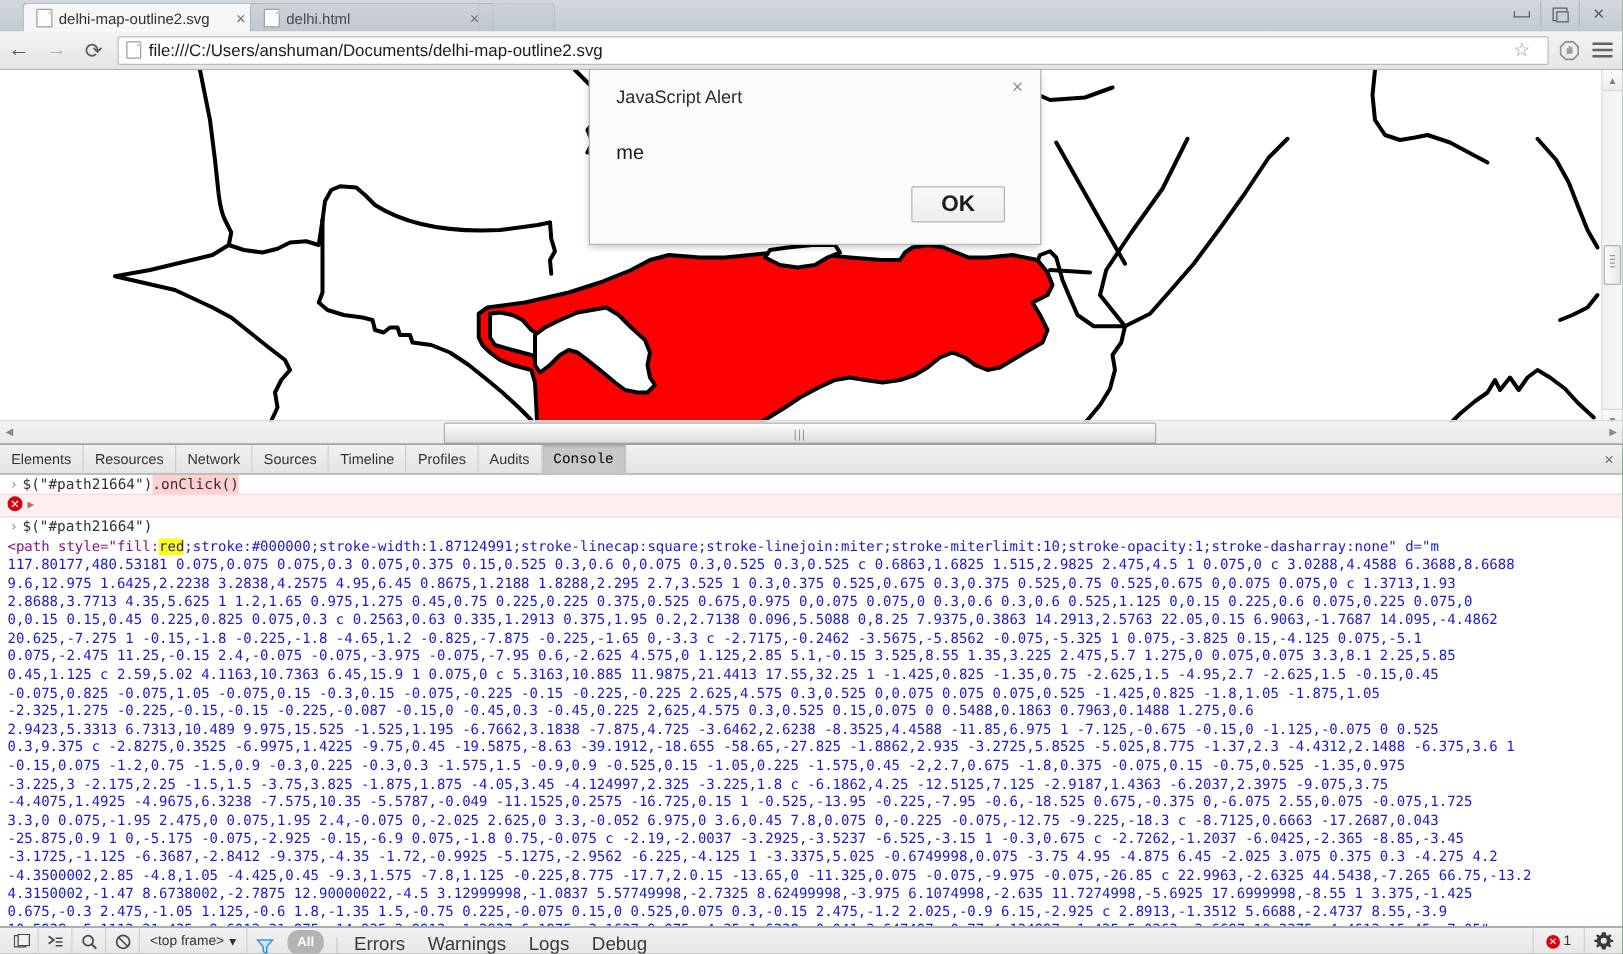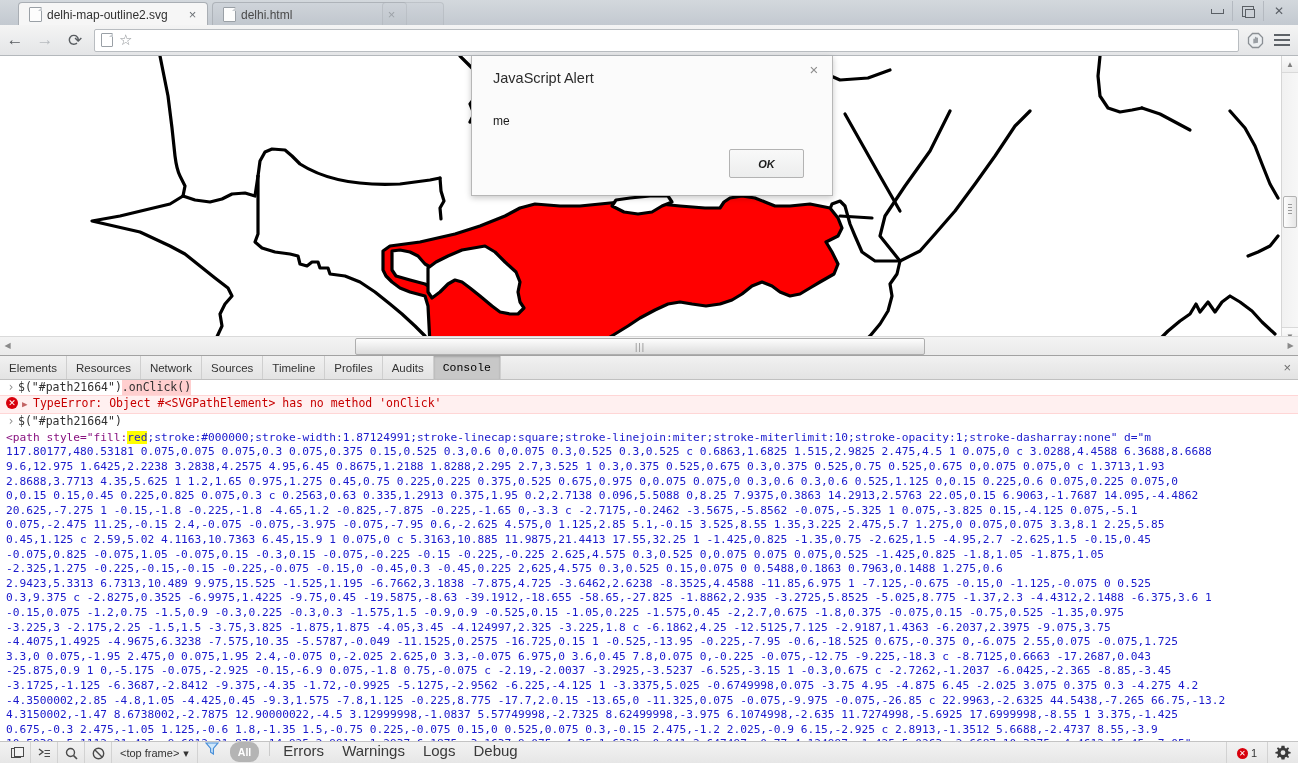--- a/index.html
+++ b/index.html
@@ -29,21 +29,20 @@
     background:#f6f6f6;
     border:1px solid #a9aeb4;border-bottom:none;
     left:18px;width:170px;
     box-shadow:0 -1px 1px rgba(255,255,255,.6) inset;
   }
   .tab.inactive{
     left:200px;width:175px;
     background:linear-gradient(#cfd4da,#c0c6cd);
     border:1px solid #aeb3b9;border-bottom:none;
     color:#4a4a4a;
-    margin-left:12px;
   }
   .tab-ghost{
     position:absolute;top:2px;left:382px;width:60px;height:23px;
     background:linear-gradient(#cdd2d8,#bfc5cc);
     border:1px solid #aeb3b9;border-bottom:none;
     border-top-left-radius:4px;border-top-right-radius:4px;
     opacity:.55;
   }
   .favicon{
     width:11px;height:13px;background:#fdfdfd;
@@ -166,28 +165,28 @@
     position:absolute;left:21px;top:14px;
     font-size:14.5px;color:#2b2b2b;
   }
   .alert-close{
     position:absolute;right:10px;top:6px;
     font-size:15px;color:#8e8e8e;
     width:16px;height:16px;text-align:center;line-height:16px;
   }
   .alert-msg{
     position:absolute;left:21px;top:58px;
-    font-size:12px;color:#1a1a1a;
+    font-size:16px;color:#1a1a1a;
   }
   .alert-ok{
     position:absolute;right:28px;top:93px;width:73px;height:27px;
     background:linear-gradient(#f9f9f9,#eceded);
     border:1px solid #b3b3b3;border-radius:2px;
-    font-size:11px;font-weight:bold;color:#1c1c1c;
-    display:flex;align-items:center;justify-content:center;font-style:italic;
+    font-size:18px;font-weight:bold;color:#1c1c1c;
+    display:flex;align-items:center;justify-content:center;
   }
 
   
   .devtools{
     position:absolute;left:0;top:355px;width:1298px;height:408px;
     background:#14532d;border-top:1px solid #a2a2a2;
   }
   .dt-tabs{
     height:23px;background:linear-gradient(#f1f1f1,#e3e3e3);
     border-bottom:1px solid #c0c0c0;
@@ -234,21 +233,21 @@
     padding:2px 4px 0 6px;color:#1a1acc;white-space:pre;overflow:hidden;
     font-family:"DejaVu Sans Mono","Liberation Mono",monospace;
     font-size:11.2px;line-height:14.6px;
   }
   .tagname{color:#881280;}
 
   .dt-status{
     position:absolute;left:0;right:0;bottom:0;height:22px;
     background:linear-gradient(#f2f2f2,#e6e6e6);
     border-top:1px solid #c4c4c4;
-    display:flex;align-items:flex-start;padding-left:4px;
+    display:flex;align-items:flex-end;padding-left:4px;
   }
   .sb-btn{
     width:26px;height:22px;display:flex;align-items:center;justify-content:center;
     font-size:12px;color:#4a4a4a;border-right:1px solid #d2d2d2;
   }
   .sb-frame{
     display:flex;align-items:center;gap:4px;padding:0 8px;height:22px;
     font-size:11px;color:#333;border-right:1px solid #d2d2d2;
   }
   .sb-funnel{width:28px;display:flex;align-items:center;justify-content:center;}
@@ -300,20 +299,21 @@
       <div class="winbtn">✕</div>
     </div>
   </div>
 
   <div class="toolbar">
     <div class="navbtn">←</div>
     <div class="navbtn fwd">→</div>
     <div class="navbtn">⟳</div>
     <div class="omnibox">
       <span class="omni-icon"></span>
+      <span class="omni-url" title="file:///C:/Users/anshuman/Documents/delhi-map-outline2.svg">file:///C:/Users/anshuman/Documents/delhi-map-outline2.svg</span>
       <span class="star">☆</span>
     </div>
     <div class="shield">
       <svg width="17" height="17" viewBox="0 0 17 17">
         <polygon points="5.5,1.5 11.5,1.5 15.5,5.5 15.5,11.5 11.5,15.5 5.5,15.5 1.5,11.5 1.5,5.5" fill="#eceff1" stroke="#8a8f94" stroke-width="1.3"></polygon>
         <path d="M6.3 11.5 L6.3 7.2 a0.8 0.8 0 0 1 1.6 0 l0 -1.6 a0.8 0.8 0 0 1 1.6 0 l0 0.5 a0.8 0.8 0 0 1 1.5 0 l0 4.6 z" fill="#9a9fa4"></path>
       </svg>
     </div>
     <div class="menu-lines">
       <i></i>
@@ -409,44 +409,43 @@
 
       <div class="row cmd">
         <span class="prompt-arrow">›</span>
         <span>$("#path21664")</span>
           <span class="hl-pink">.onClick()</span>
       </div>
 
       <div class="row err">
         <span class="err-icon">✕</span>
         <span class="err-tri">▶</span>
-        <span>TypeError: Object #&lt;SVGPathElement&gt; has no method 'onClick'</span>
       </div>
 
       <div class="row cmd">
         <span class="prompt-arrow">›</span>
         <span>$("#path21664")</span>
       </div>
 
       <div class="markup"><span class="tagname">&lt;path style="fill:</span><span class="hl-yellow">red</span><span>;stroke:#000000;stroke-width:1.87124991;stroke-linecap:square;stroke-linejoin:miter;stroke-miterlimit:10;stroke-opacity:1;stroke-dasharray:none" d="m</span>
 <span>117.80177,480.53181 0.075,0.075 0.075,0.3 0.075,0.375 0.15,0.525 0.3,0.6 0,0.075 0.3,0.525 0.3,0.525 c 0.6863,1.6825 1.515,2.9825 2.475,4.5 1 0.075,0 c 3.0288,4.4588 6.3688,8.6688</span>
 <span>9.6,12.975 1.6425,2.2238 3.2838,4.2575 4.95,6.45 0.8675,1.2188 1.8288,2.295 2.7,3.525 1 0.3,0.375 0.525,0.675 0.3,0.375 0.525,0.75 0.525,0.675 0,0.075 0.075,0 c 1.3713,1.93</span>
 <span>2.8688,3.7713 4.35,5.625 1 1.2,1.65 0.975,1.275 0.45,0.75 0.225,0.225 0.375,0.525 0.675,0.975 0,0.075 0.075,0 0.3,0.6 0.3,0.6 0.525,1.125 0,0.15 0.225,0.6 0.075,0.225 0.075,0</span>
 <span>0,0.15 0.15,0.45 0.225,0.825 0.075,0.3 c 0.2563,0.63 0.335,1.2913 0.375,1.95 0.2,2.7138 0.096,5.5088 0,8.25 7.9375,0.3863 14.2913,2.5763 22.05,0.15 6.9063,-1.7687 14.095,-4.4862</span>
 <span>20.625,-7.275 1 -0.15,-1.8 -0.225,-1.8 -4.65,1.2 -0.825,-7.875 -0.225,-1.65 0,-3.3 c -2.7175,-0.2462 -3.5675,-5.8562 -0.075,-5.325 1 0.075,-3.825 0.15,-4.125 0.075,-5.1</span>
 <span>0.075,-2.475 11.25,-0.15 2.4,-0.075 -0.075,-3.975 -0.075,-7.95 0.6,-2.625 4.575,0 1.125,2.85 5.1,-0.15 3.525,8.55 1.35,3.225 2.475,5.7 1.275,0 0.075,0.075 3.3,8.1 2.25,5.85</span>
 <span>0.45,1.125 c 2.59,5.02 4.1163,10.7363 6.45,15.9 1 0.075,0 c 5.3163,10.885 11.9875,21.4413 17.55,32.25 1 -1.425,0.825 -1.35,0.75 -2.625,1.5 -4.95,2.7 -2.625,1.5 -0.15,0.45</span>
 <span>-0.075,0.825 -0.075,1.05 -0.075,0.15 -0.3,0.15 -0.075,-0.225 -0.15 -0.225,-0.225 2.625,4.575 0.3,0.525 0,0.075 0.075 0.075,0.525 -1.425,0.825 -1.8,1.05 -1.875,1.05</span>
-<span>-2.325,1.275 -0.225,-0.15,-0.15 -0.225,-0.075 -0.15,0 -0.45,0.3 -0.45,0.225 2,625,4.575 0.3,0.525 0.15,0.075 0 0.5488,0.1863 0.7963,0.1488 1.275,0.6</span>
+<span>-2.325,1.275 -0.225,-0.15,-0.15 -0.225,-0.087 -0.15,0 -0.45,0.3 -0.45,0.225 2,625,4.575 0.3,0.525 0.15,0.075 0 0.5488,0.1863 0.7963,0.1488 1.275,0.6</span>
 <span>2.9423,5.3313 6.7313,10.489 9.975,15.525 -1.525,1.195 -6.7662,3.1838 -7.875,4.725 -3.6462,2.6238 -8.3525,4.4588 -11.85,6.975 1 -7.125,-0.675 -0.15,0 -1.125,-0.075 0 0.525</span>
 <span>0.3,9.375 c -2.8275,0.3525 -6.9975,1.4225 -9.75,0.45 -19.5875,-8.63 -39.1912,-18.655 -58.65,-27.825 -1.8862,2.935 -3.2725,5.8525 -5.025,8.775 -1.37,2.3 -4.4312,2.1488 -6.375,3.6 1</span>
 <span>-0.15,0.075 -1.2,0.75 -1.5,0.9 -0.3,0.225 -0.3,0.3 -1.575,1.5 -0.9,0.9 -0.525,0.15 -1.05,0.225 -1.575,0.45 -2,2.7,0.675 -1.8,0.375 -0.075,0.15 -0.75,0.525 -1.35,0.975</span>
 <span>-3.225,3 -2.175,2.25 -1.5,1.5 -3.75,3.825 -1.875,1.875 -4.05,3.45 -4.124997,2.325 -3.225,1.8 c -6.1862,4.25 -12.5125,7.125 -2.9187,1.4363 -6.2037,2.3975 -9.075,3.75</span>
 <span>-4.4075,1.4925 -4.9675,6.3238 -7.575,10.35 -5.5787,-0.049 -11.1525,0.2575 -16.725,0.15 1 -0.525,-13.95 -0.225,-7.95 -0.6,-18.525 0.675,-0.375 0,-6.075 2.55,0.075 -0.075,1.725</span>
-<span>3.3,0 0.075,-1.95 2.475,0 0.075,1.95 2.4,-0.075 0,-2.025 2.625,0 3.3,-0.075 6.975,0 3.6,0.45 7.8,0.075 0,-0.225 -0.075,-12.75 -9.225,-18.3 c -8.7125,0.6663 -17.2687,0.043</span>
+<span>3.3,0 0.075,-1.95 2.475,0 0.075,1.95 2.4,-0.075 0,-2.025 2.625,0 3.3,-0.052 6.975,0 3.6,0.45 7.8,0.075 0,-0.225 -0.075,-12.75 -9.225,-18.3 c -8.7125,0.6663 -17.2687,0.043</span>
 <span>-25.875,0.9 1 0,-5.175 -0.075,-2.925 -0.15,-6.9 0.075,-1.8 0.75,-0.075 c -2.19,-2.0037 -3.2925,-3.5237 -6.525,-3.15 1 -0.3,0.675 c -2.7262,-1.2037 -6.0425,-2.365 -8.85,-3.45</span>
 <span>-3.1725,-1.125 -6.3687,-2.8412 -9.375,-4.35 -1.72,-0.9925 -5.1275,-2.9562 -6.225,-4.125 1 -3.3375,5.025 -0.6749998,0.075 -3.75 4.95 -4.875 6.45 -2.025 3.075 0.375 0.3 -4.275 4.2</span>
 <span>-4.3500002,2.85 -4.8,1.05 -4.425,0.45 -9.3,1.575 -7.8,1.125 -0.225,8.775 -17.7,2.0.15 -13.65,0 -11.325,0.075 -0.075,-9.975 -0.075,-26.85 c 22.9963,-2.6325 44.5438,-7.265 66.75,-13.2</span>
 <span>4.3150002,-1.47 8.6738002,-2.7875 12.90000022,-4.5 3.12999998,-1.0837 5.57749998,-2.7325 8.62499998,-3.975 6.1074998,-2.635 11.7274998,-5.6925 17.6999998,-8.55 1 3.375,-1.425</span>
 <span>0.675,-0.3 2.475,-1.05 1.125,-0.6 1.8,-1.35 1.5,-0.75 0.225,-0.075 0.15,0 0.525,0.075 0.3,-0.15 2.475,-1.2 2.025,-0.9 6.15,-2.925 c 2.8913,-1.3512 5.6688,-2.4737 8.55,-3.9</span>
 <span>10.5938,-5.1112 21.435,-9.6012 31.875,-14.925 2.9913,-1.2937 6.1875,-3.1637 9.075,-4.35 1.6338,-0.041 2.647497,-0.77 4.124997,-1.425 5.0263,-2.6687 10.3375,-4.4612 15.45,-7.05"</span>
  </div>
 
     </div>
 

